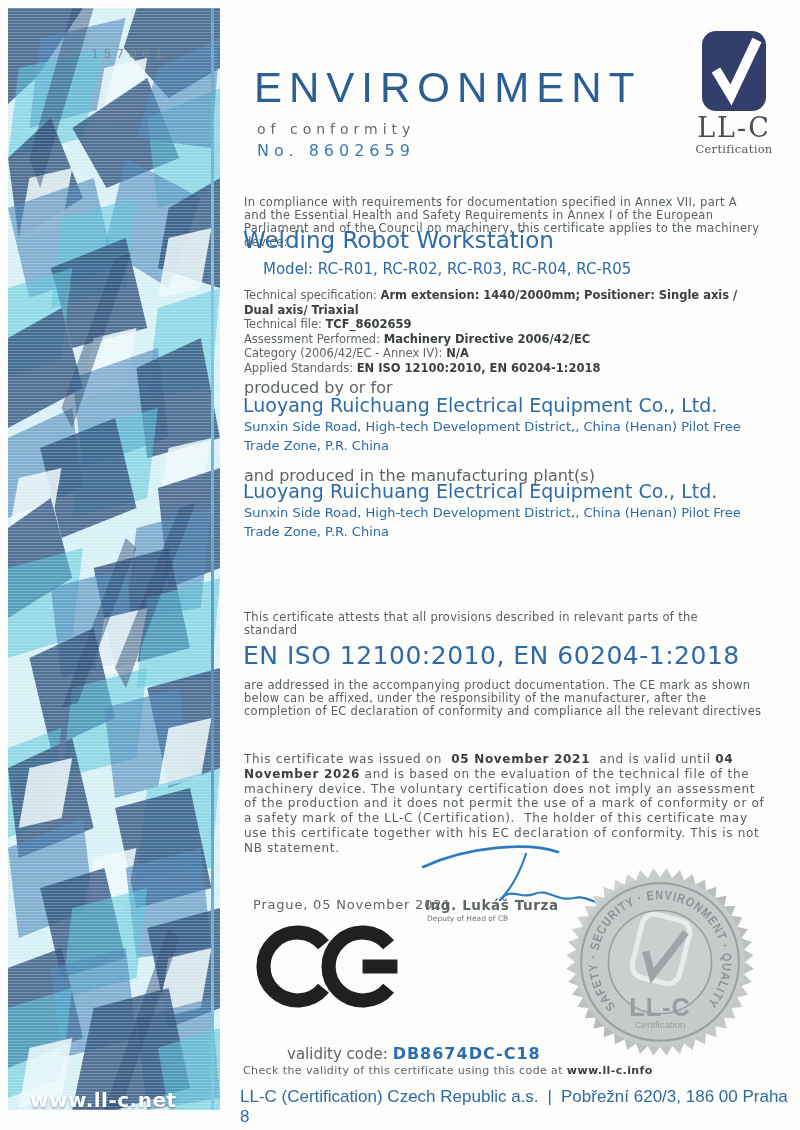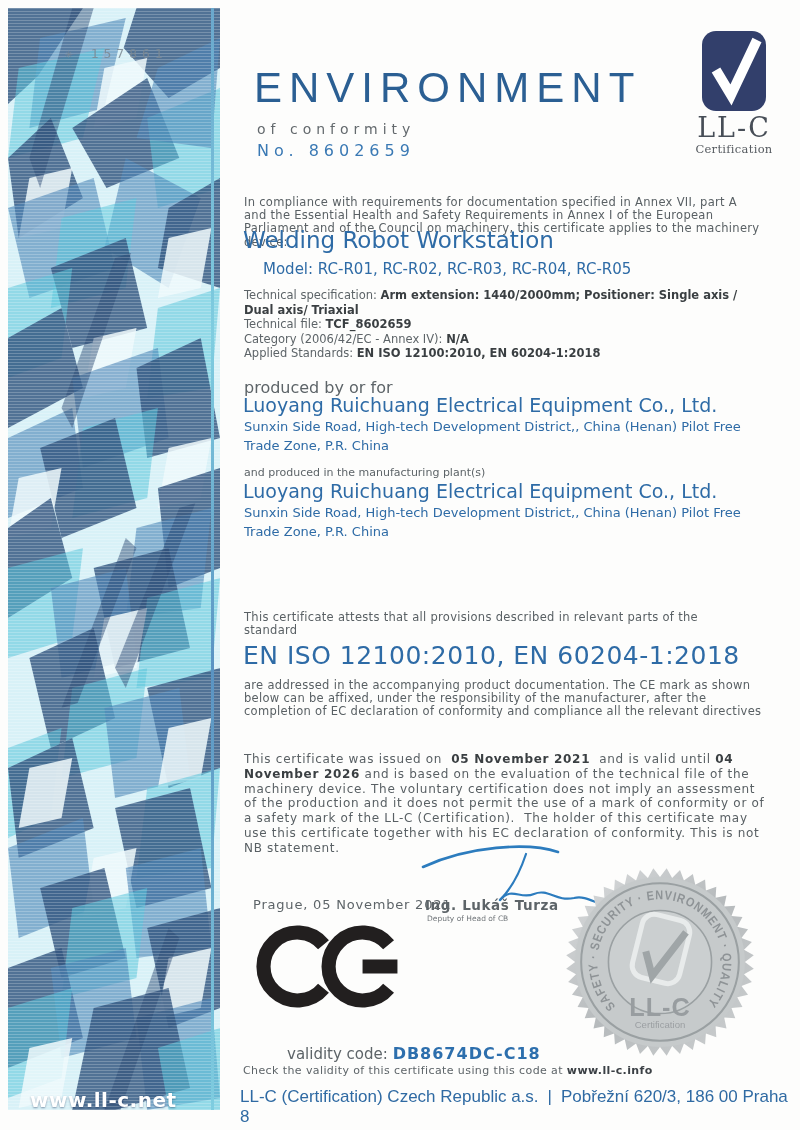--- a/index.html
+++ b/index.html
@@ -34,21 +34,21 @@
   .gray-p{color:#596064;font-size:11.5px;line-height:13.2px;letter-spacing:.3px;}
   .intro{position:absolute;left:244px;top:196px;width:518px;}
   .device-name{position:absolute;left:243px;top:227px;font-size:23px;color:#2e6ba6;}
   .model-line{position:absolute;left:243px;top:260px;font-size:15px;color:#2e6ba6;margin-left:20px;}
   .specs{position:absolute;left:244px;top:288px;width:520px;font-size:11.5px;line-height:14.6px;}
   .specs .lab{color:#5d6468;}
   .specs .val{color:#3a3f42;font-weight:bold;}
   .prod-intro{position:absolute;left:244px;top:378px;font-size:16px;color:#5d6468;}
   .prod-name{position:absolute;left:243px;top:394px;font-size:19px;color:#2e6ba6;}
   .prod-addr{position:absolute;left:244px;top:417px;width:505px;font-size:13px;line-height:19px;color:#2e6ba6;}
-  .plant-intro{position:absolute;left:244px;top:466px;font-size:11px;color:#5d6468;}
+  .plant-intro{position:absolute;left:244px;top:466px;font-size:16px;color:#5d6468;}
   .plant-name{position:absolute;left:243px;top:480px;font-size:19px;color:#2e6ba6;}
   .plant-addr{position:absolute;left:244px;top:503px;width:505px;font-size:13px;line-height:19px;color:#2e6ba6;}
   .attest-pre{position:absolute;left:244px;top:611px;width:505px;}
   .standards{position:absolute;left:243px;top:641px;font-size:25px;letter-spacing:.5px;color:#2e6ba6;}
   .attest-post{position:absolute;left:244px;top:679px;width:518px;}
   .valid-para{position:absolute;left:244px;top:752px;width:526px;font-size:12px;line-height:14.8px;
               letter-spacing:.7px;color:#596064;white-space:pre-wrap;}
   .valid-para b{color:#3a3f42;}
   
   .signature{position:absolute;left:408px;top:842px;}
@@ -161,20 +161,21 @@
   <div class="cert-no">No. 8602659</div>
 
   <div class="intro gray-p">In compliance with requirements for documentation specified in Annex VII, part A and the Essential Health and Safety Requirements in Annex I of the European Parliament and of the Council on machinery, this certificate applies to the machinery device:</div>
 
   <div class="device-name">Welding Robot Workstation</div>
   <div class="model-line">Model: RC-R01, RC-R02, RC-R03, RC-R04, RC-R05</div>
 
   <div class="specs">
     <div><span class="lab">Technical specification: </span><span class="val">Arm extension: 1440/2000mm; Positioner: Single axis / Dual axis/ Triaxial</span></div>
     <div><span class="lab">Technical file: </span><span class="val">TCF_8602659</span></div>
+    <div><span class="lab">Assessment Performed: </span><span class="val">Machinery Directive 2006/42/EC</span></div>
     <div><span class="lab">Category (2006/42/EC - Annex IV): </span><span class="val">N/A</span></div>
     <div><span class="lab">Applied Standards: </span><span class="val">EN ISO 12100:2010, EN 60204-1:2018</span></div>
   </div>
 
   <div class="prod-intro">produced by or for</div>
   <div class="prod-name">Luoyang Ruichuang Electrical Equipment Co., Ltd.</div>
   <div class="prod-addr">Sunxin Side Road, High-tech Development District,, China (Henan) Pilot Free Trade Zone, P.R. China</div>
 
   <div class="plant-intro">and produced in the manufacturing plant(s)</div>
   <div class="plant-name">Luoyang Ruichuang Electrical Equipment Co., Ltd.</div>

